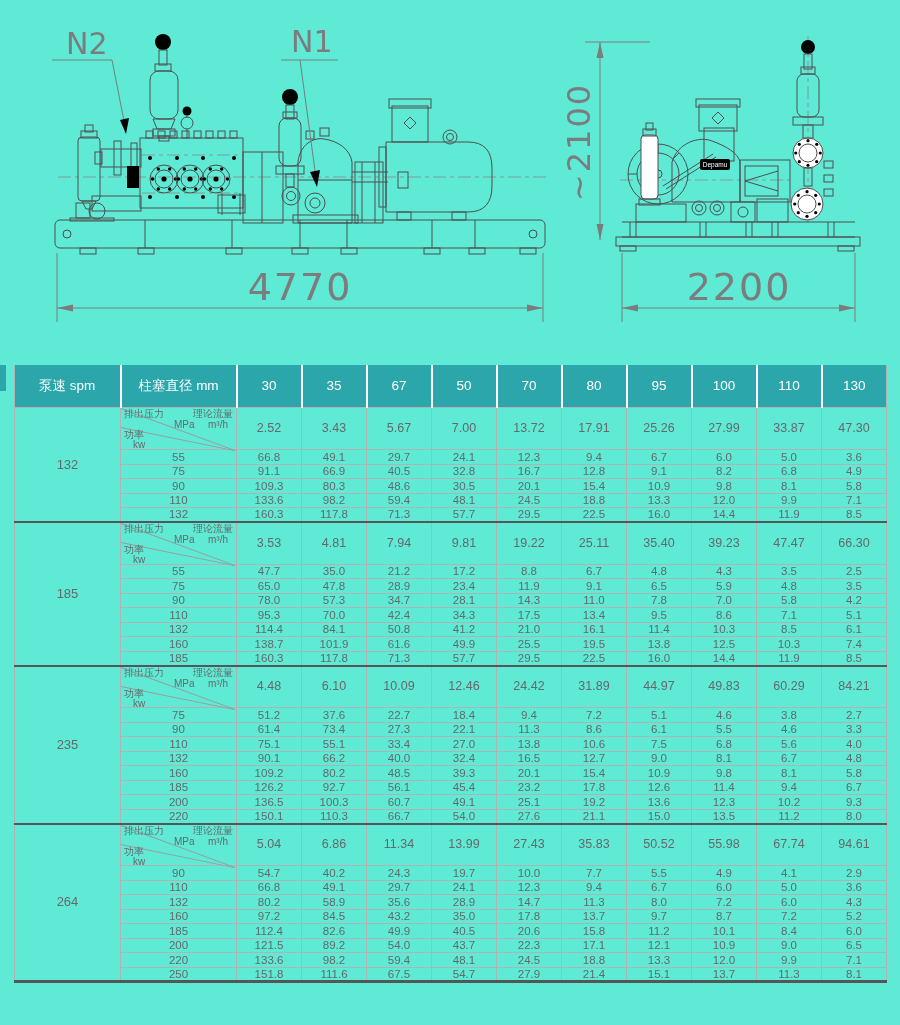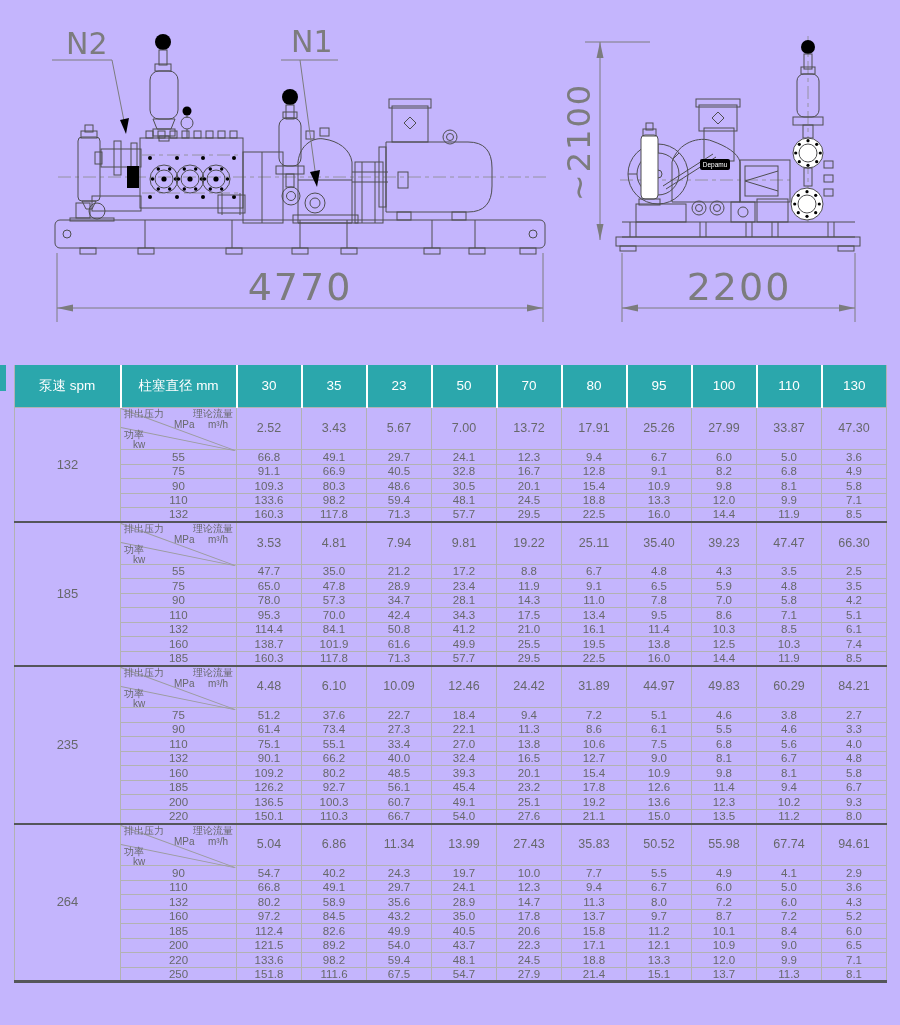--- a/index.html
+++ b/index.html
@@ -1,16 +1,16 @@
 <!DOCTYPE html>
 <html><head>
 <meta charset="utf-8">
 <style>
   html,body{margin:0;padding:0;background:#fff;}
-  #stage{position:relative;width:900px;height:1025px;background:#c4b5fd;overflow:hidden;
+  #stage{position:relative;width:900px;height:1025px;background:#5eead4;overflow:hidden;
          font-family:"Liberation Sans","DejaVu Sans",sans-serif;}
   
   .dwg-svg{position:absolute;top:0;}
   .ln{stroke:#4e4e50;stroke-width:1;fill:none;}
   .lnf{stroke:#4e4e50;stroke-width:1;fill:#fff;}
   .dk{fill:#35353
 
 7;stroke:none;}
   .dash{stroke:#8a8a8c;stroke-width:0.8;fill:none;stroke-dasharray:13 4 4 4;}
   .dimline{stroke:#7c7c7e;stroke-width:1;fill:none;}
@@ -344,21 +344,21 @@
         <col style="width:65px">
       <col style="width:65px">
         <col style="width:65px">
     </colgroup>
     <thead>
         <tr>
           <td>泵速  spm</td>
           <td>柱塞直径 mm</td>
           <td>30</td>
           <td>35</td>
-          <td>23</td>
+          <td>67</td>
           <td>50</td>
           <td>70</td>
           <td>80</td>
           <td>95</td>
           <td>100</td>
           <td>110</td>
           <td>130</td>
         </tr>
       </thead>
     <tbody>

